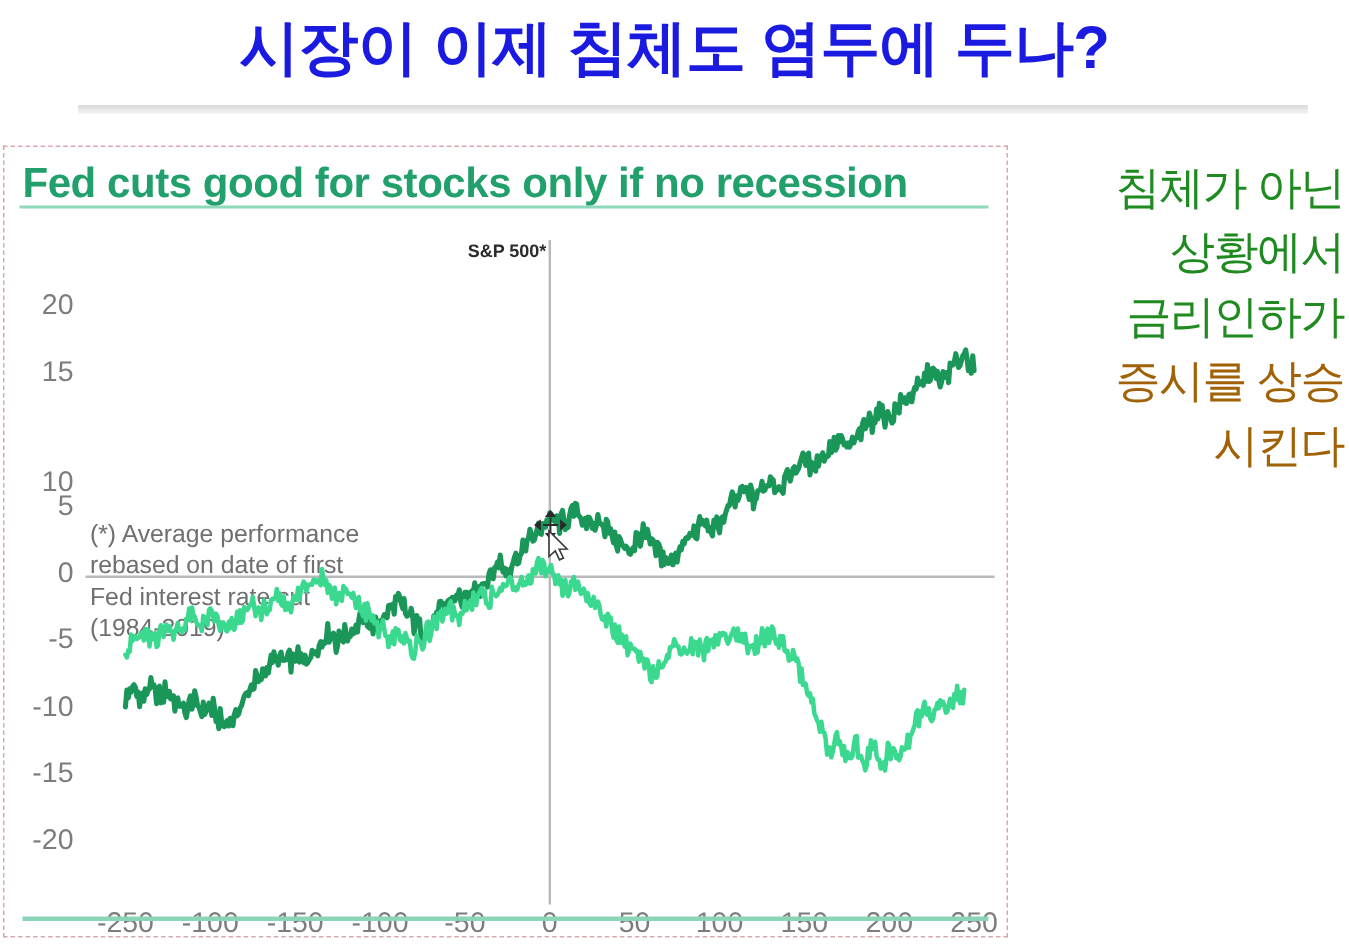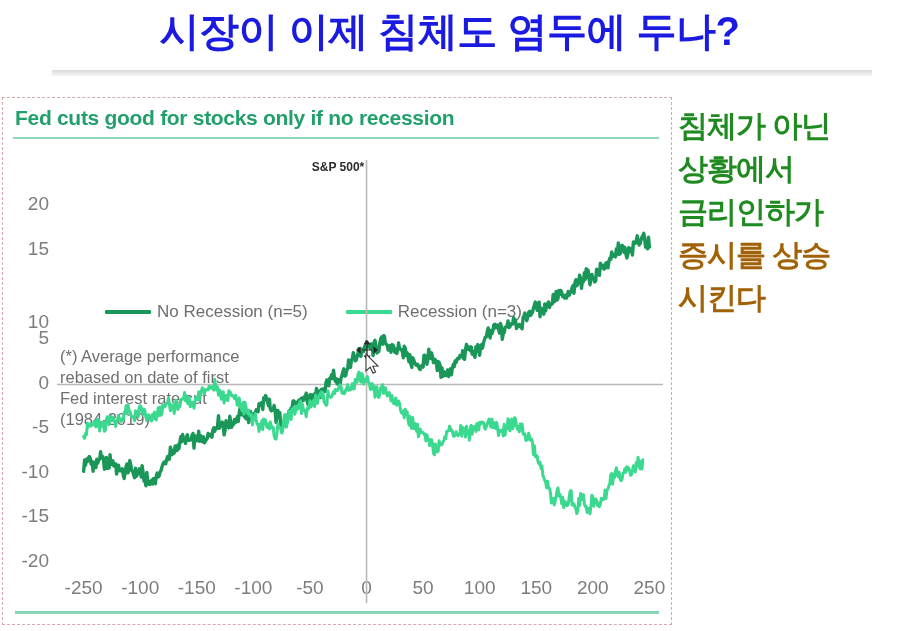--- a/index.html
+++ b/index.html
@@ -27,21 +27,21 @@
 
   
   .chart-card{
     position:absolute;left:2px;top:97px;width:670px;height:528px;
     background:#ffffff;
     border:1px dashed #d9a8ae;
     box-sizing:border-box;
   }
   .chart-title{
     position:absolute;left:12px;top:8px;
-    font-size:21px;font-weight:bold;color:#22a06b;
+    font-size:28px;font-weight:bold;color:#22a06b;
     letter-spacing:-0.3px;white-space:nowrap;
   }
   .chart-title-rule{
     position:absolute;left:10px;top:39px;width:646px;height:2px;
     background:#8fd9bb;
   }
   .chart-subtitle{
     position:absolute;left:0;top:62px;width:670px;
     text-align:center;font-size:12px;font-weight:bold;color:#2b2b2b;
   }
@@ -67,65 +67,54 @@
   }
   .note div{white-space:nowrap;}
 
   
   .ytick{
     position:absolute;width:46px;text-align:right;
     font-size:19px;color:#7d7d7d;
   }
   .xtick{
     position:absolute;text-align:center;
-    font-size:19px;color:#7d7d7d;
+    font-size:19px;color:#7d7d7d;margin-top:28px;
   }
   .xaxis-label{
     position:absolute;left:452px;top:532px;
     font-size:18px;color:#8a8a8a;white-space:nowrap;
   }
 
   .plot{position:absolute;left:0;top:0;}
 
   
   .side-text{
     position:absolute;left:678px;top:104px;width:218px;
-    font-size:30px;font-weight:bold;line-height:43px;
-    letter-spacing:-1px;white-space:nowrap;
+    font-size:30px;font-weight:normal;line-height:43px;
+    letter-spacing:-1px;white-space:nowrap;text-align:right;
   }
   .side-green{color:#1f8a1f;}
   .side-black{color:#a16207;}
 
   
   .cursor{position:absolute;left:352px;top:338px;pointer-events:none;}
 </style>
 </head>
 <body>
 
 <div class="slide">
 
   <div class="headline">시장이 이제 침체도 염두에 두나?</div>
   <div class="headline-rule"></div>
 
   <div class="chart-card">
     <div class="chart-title">Fed cuts good for stocks only if no recession</div>
     <div class="chart-title-rule"></div>
     <div class="chart-subtitle">S&amp;P 500*</div>
 
-    <div class="legend">
-      <div class="legend-item">
-        <span class="legend-swatch" style="background:#1a9659"></span>
-        <span class="legend-label">No Recession (n=5)</span>
-      </div>
-      <div class="legend-gap"></div>
-      <div class="legend-item">
-        <span class="legend-swatch" style="background:#3ad98f"></span>
-        <span class="legend-label">Recession (n=3)</span>
-      </div>
-    </div>
 
     <div class="note">
       <div>(*) Average performance</div>
       <div>rebased on date of first</div>
       <div>Fed interest rate cut</div>
       <div>(1984-2019)</div>
     </div>
 
     <div id="ytick-host">
         <div class="ytick" style="left: 0px; top: 95px;">20</div>

